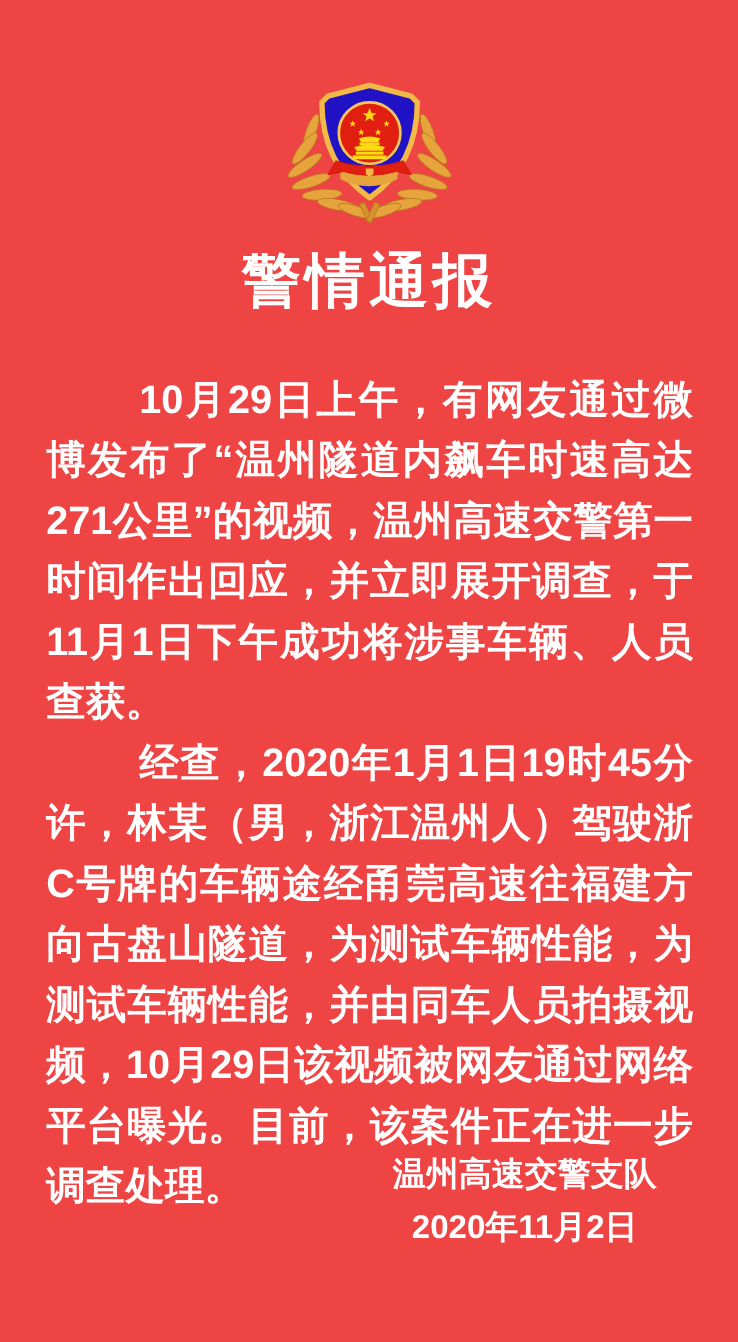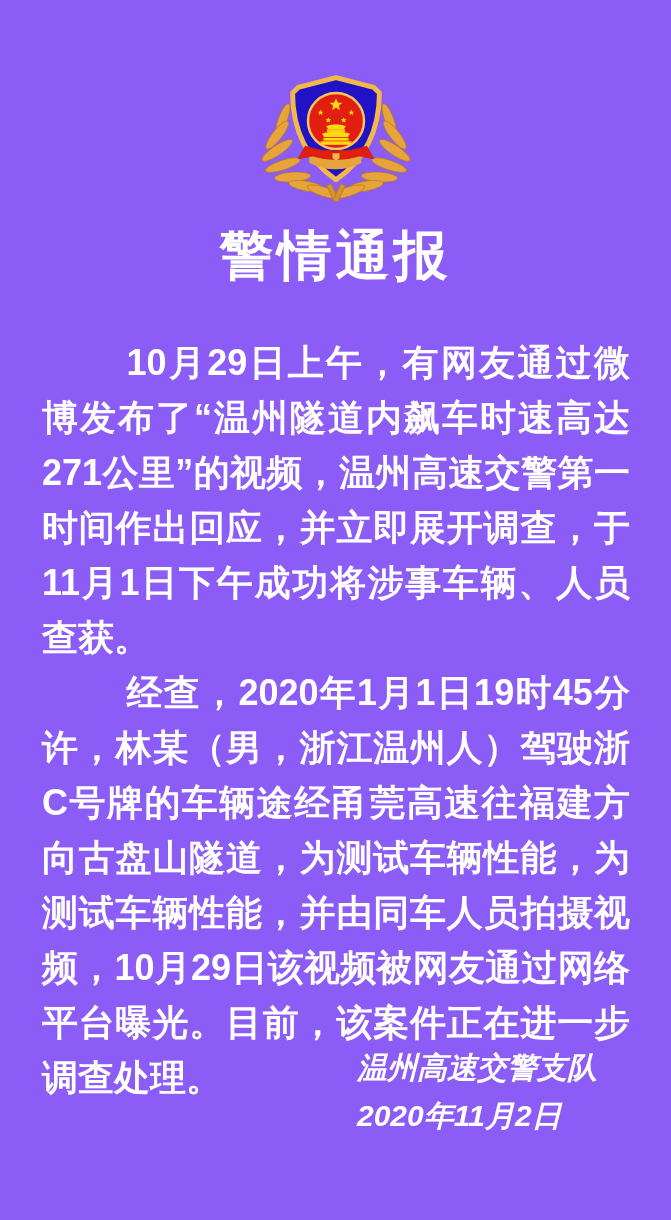--- a/index.html
+++ b/index.html
@@ -1,20 +1,20 @@
 <!DOCTYPE html>
 <html><head>
 <meta charset="utf-8">
 <style>
   html, body { margin: 0; padding: 0; background: #0e4aa1; }
   .poster {
     position: relative;
     width: 671px;
     height: 1220px;
-    background: #8b5cf6;
+    background: #ef4444;
     color: #ffffff;
     font-family: "Liberation Sans", "DejaVu Sans", sans-serif;
     overflow: hidden;
   }
   .badge {
     position: absolute;
     top: 64px;
     left: 50%;
     transform: translateX(-50%);
     width: 154px;
@@ -44,24 +44,24 @@
     text-justify: inter-character;
   }
   .body-text p {
     margin: 0;
     text-indent: 2.35em;
   }
   .signature {
     position: absolute;
     top: 1044px;
     right: 74px;
+    text-align: center;
     font-size: 30px;
     line-height: 48px;
     font-weight: 700;
-    font-style: italic;
   }
   .signature div { white-space: nowrap; }
 </style>
 </head>
 <body>
 
 <div class="poster">
 
   <div class="badge">
     <svg viewBox="0 0 220 200">

